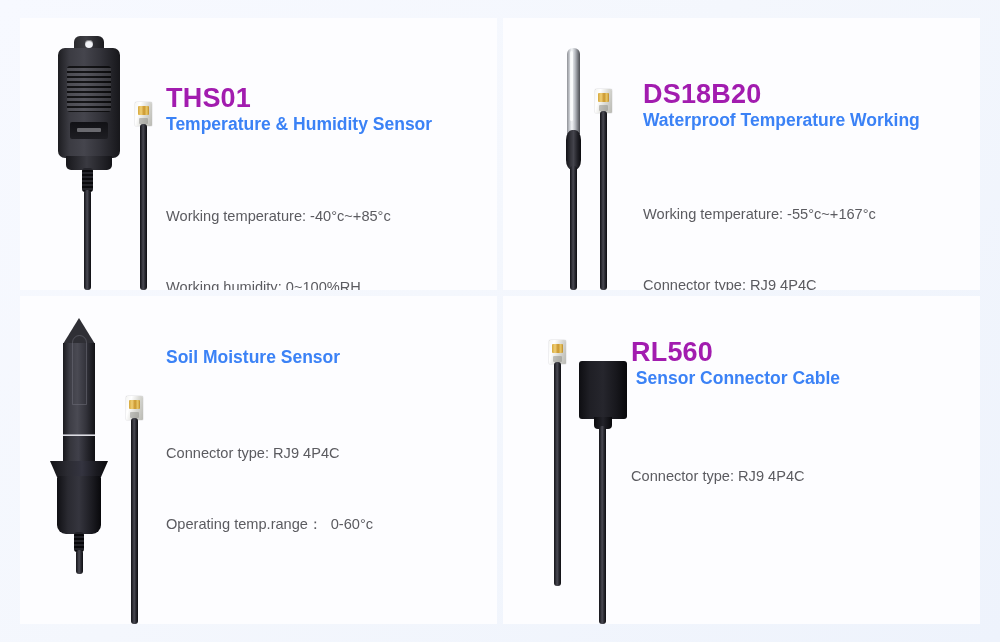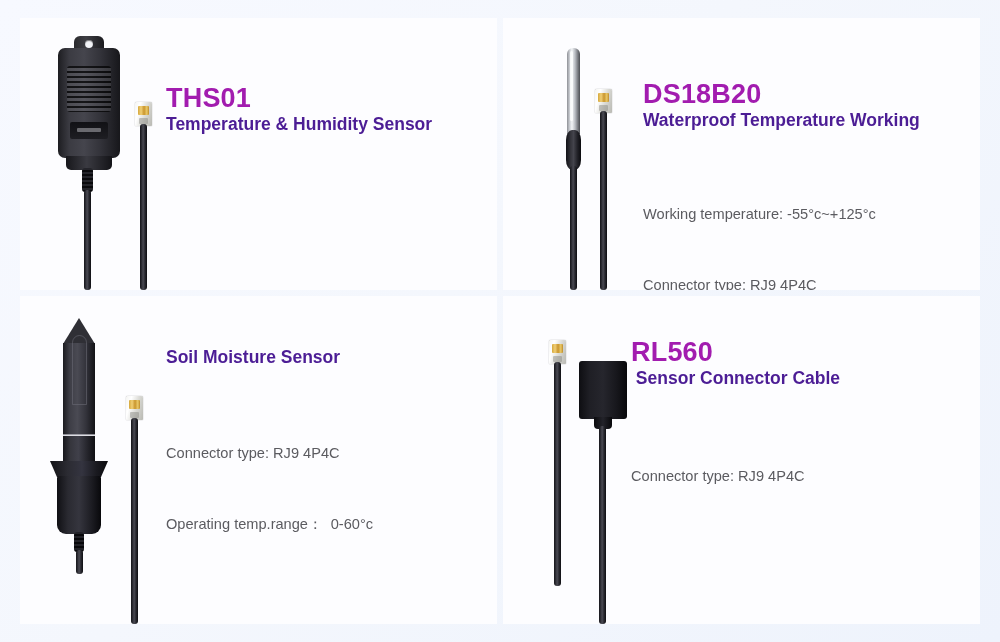--- a/index.html
+++ b/index.html
@@ -58,21 +58,21 @@
     font-size: 27px;
     font-weight: bold;
     color: #a21caf;
     letter-spacing: 0.2px;
     line-height: 1.08;
   }
 
   .subtitle {
     font-size: 17.5px;
     font-weight: bold;
-    color: #4c1d95;
+    color: #3b82f6;
     line-height: 1.35;
     white-space: pre;
   }
 
   .specs {
     margin-top: 21px;
     font-size: 14.6px;
     color: #5b5b60;
     line-height: 1.62;
     white-space: pre;
@@ -318,36 +318,43 @@
       </div>
       <div class="ths-foot"></div>
       <div class="ths-strain"></div>
       <div class="cable" style="left:64px; top:172px; height:100px;"></div>
       <div class="rj9" style="left:115px; top:84px;"></div>
       <div class="cable" style="left:120px; top:106px; height:166px;"></div>
     </div>
     <div class="info">
       <div class="title">THS01</div>
       <div class="subtitle">Temperature &amp; Humidity Sensor</div>
+      <div class="specs">
+        <div>Working temperature: -40°c~+85°c</div>
+        <div>Working humidity: 0~100%RH</div>
+        
+        
+        
+      </div>
     </div>
   </div>
 
   <div class="panel p-ds">
     <div class="art">
       <div class="ds-probe"></div>
       <div class="ds-boot"></div>
       <div class="cable" style="left:67px; top:148px; height:124px;"></div>
       <div class="rj9" style="left:92px; top:71px;"></div>
       <div class="cable" style="left:97px; top:93px; height:179px;"></div>
     </div>
     <div class="info">
       <div class="title">DS18B20</div>
       <div class="subtitle">Waterproof Temperature Working</div>
       <div class="specs">
-        <div>Working temperature: -55°c~+125°c</div>
+        <div>Working temperature: -55°c~+167°c</div>
         <div>Connector type: RJ9 4P4C</div>
         
         
       </div>
     </div>
   </div>
 
   <div class="panel p-ms">
     <div class="art">
       <div class="ms-tip"></div>

